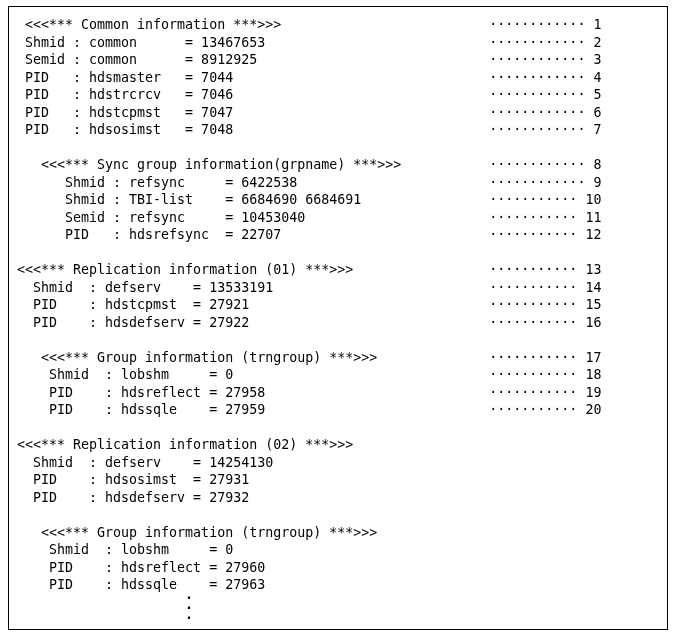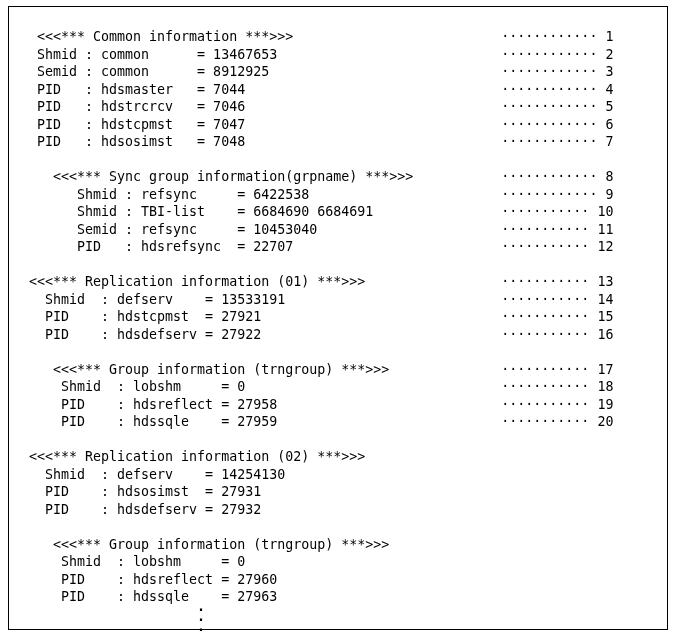--- a/index.html
+++ b/index.html
@@ -19,21 +19,21 @@
     border: 1px solid #000000;
     background: #ffffff;
     box-sizing: content-box;
   }
   .output {
     font-family: "DejaVu Sans Mono", "Liberation Mono", monospace;
     font-size: 13.3px;
     line-height: 17.5px;
     color: #000000;
     padding: 5px 0 0 4px;
-    margin: 16px;
+    margin: 4px;
   }
   .line {
     white-space: pre;
     height: 17.5px;
   }
   .line.ellipsis-row {
     height: 10px;
     line-height: 10px;
     font-weight: bold;
   }

